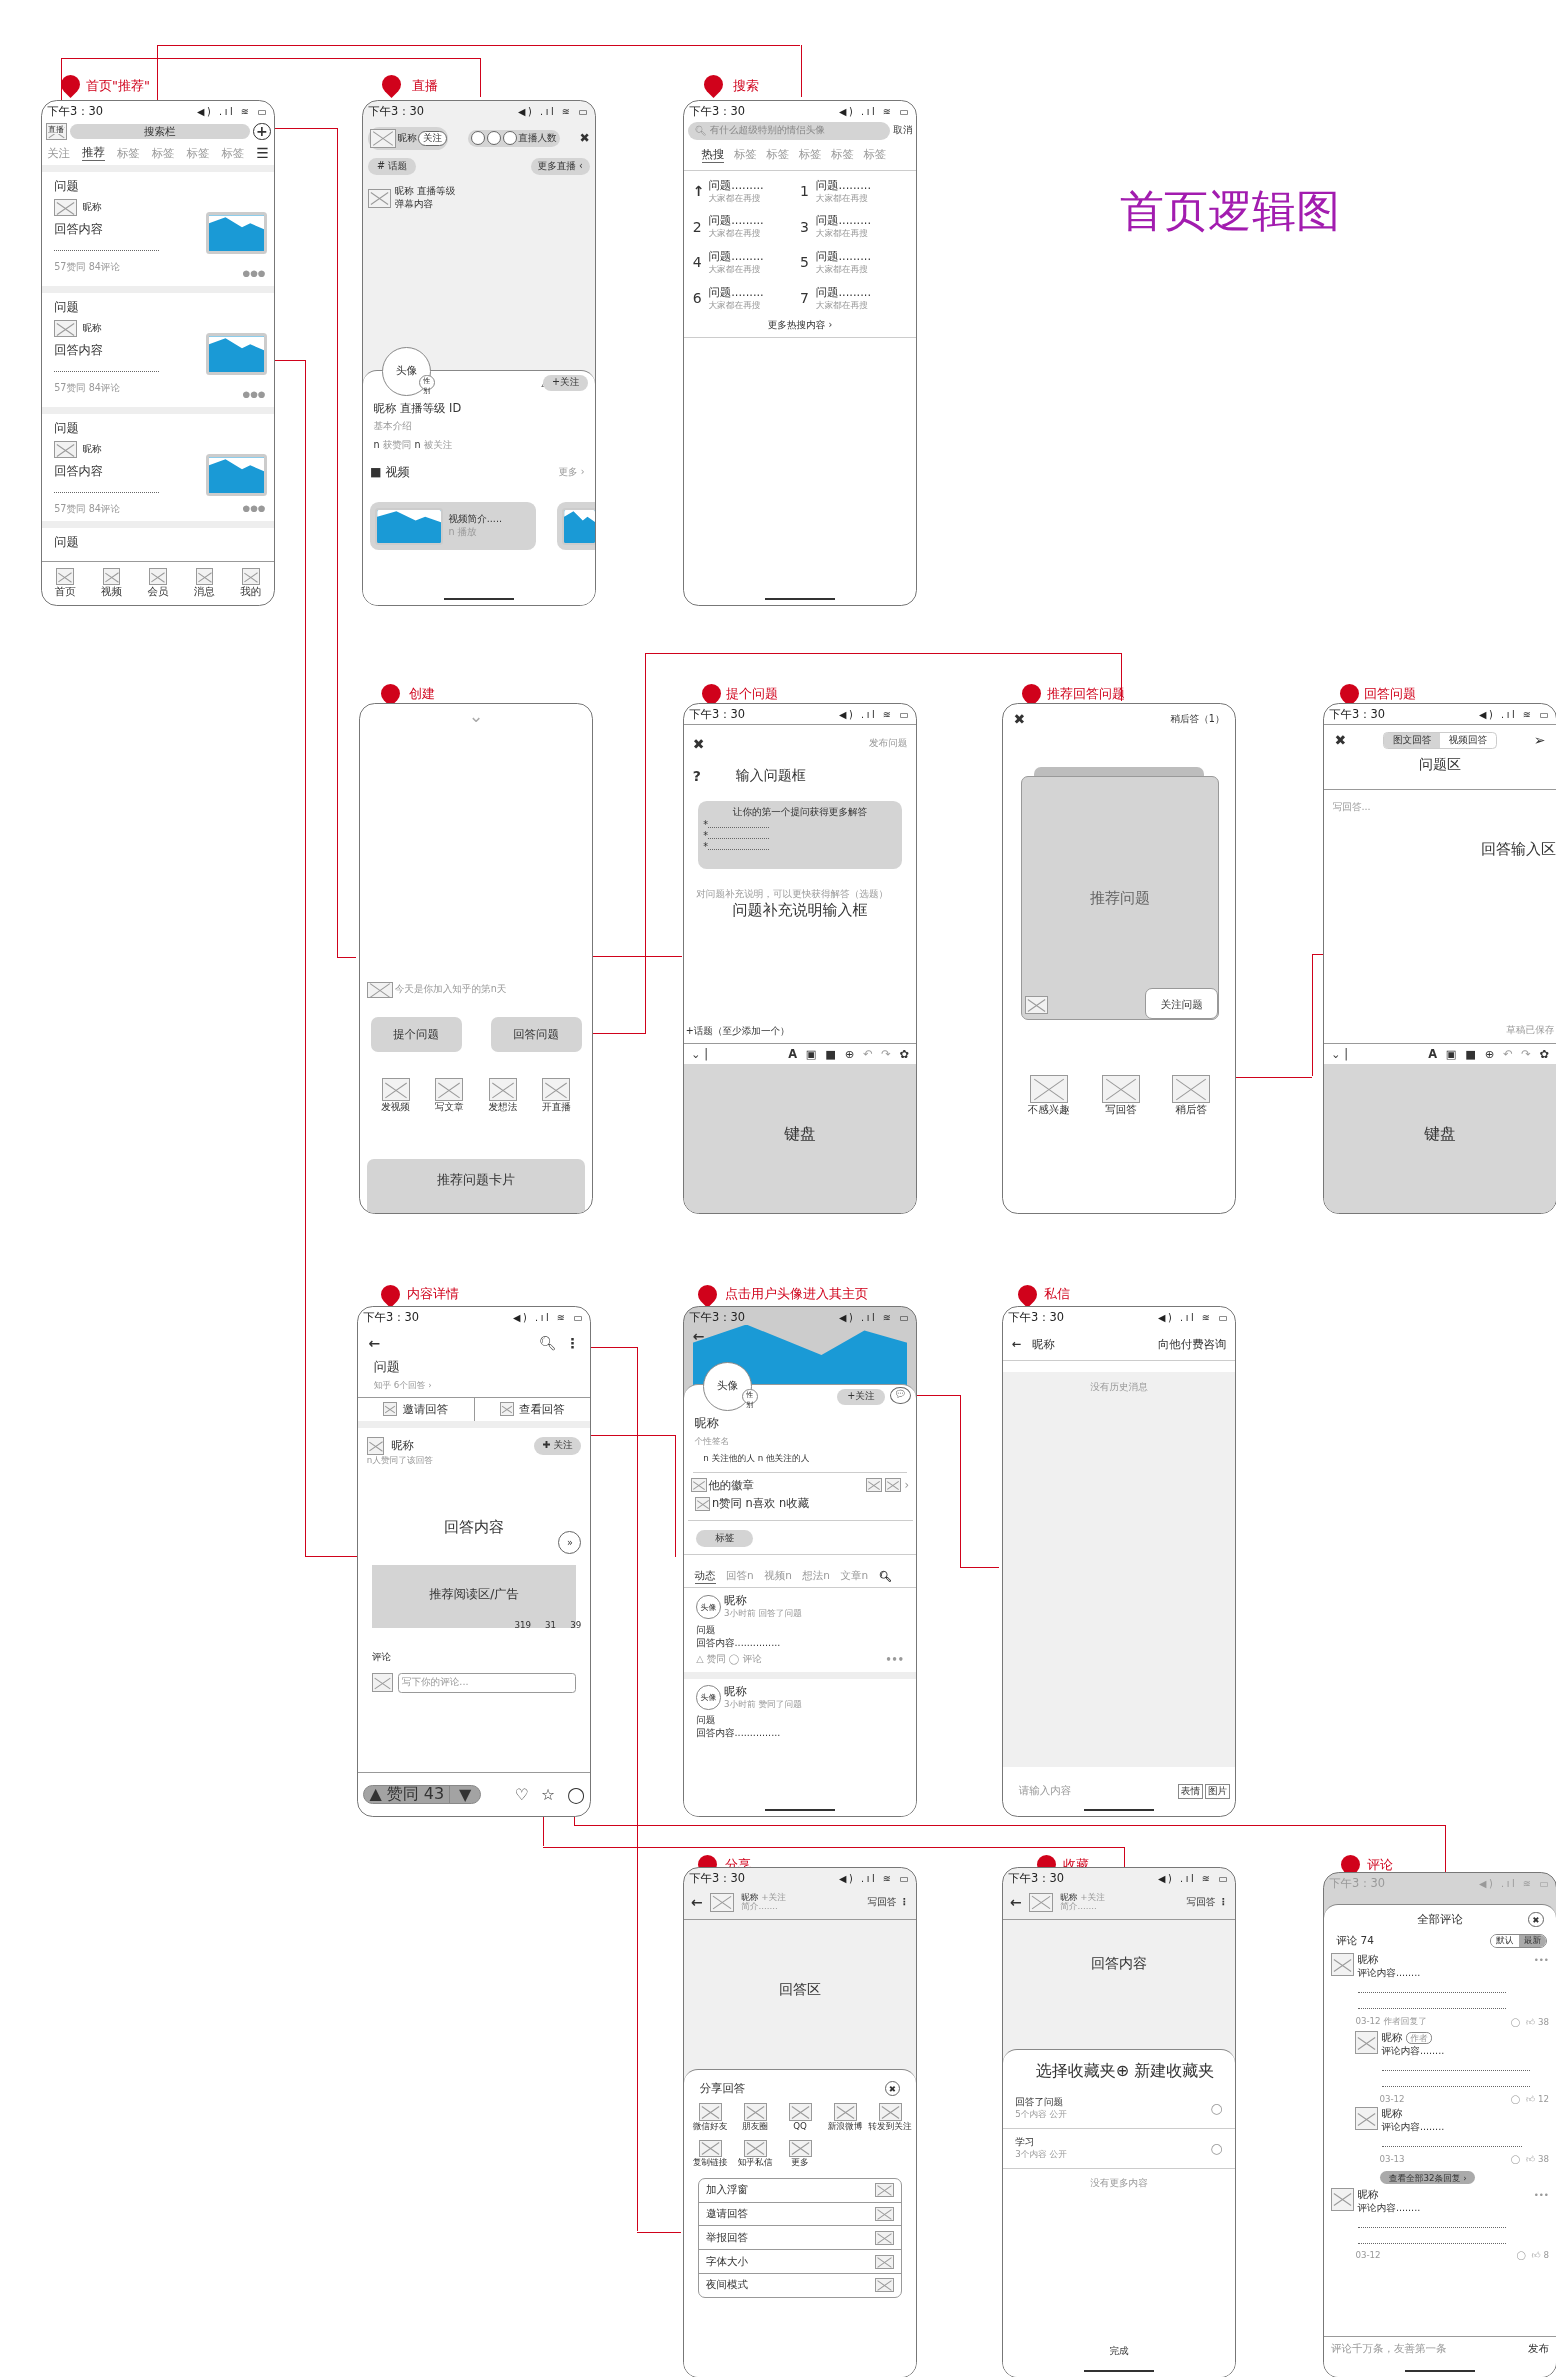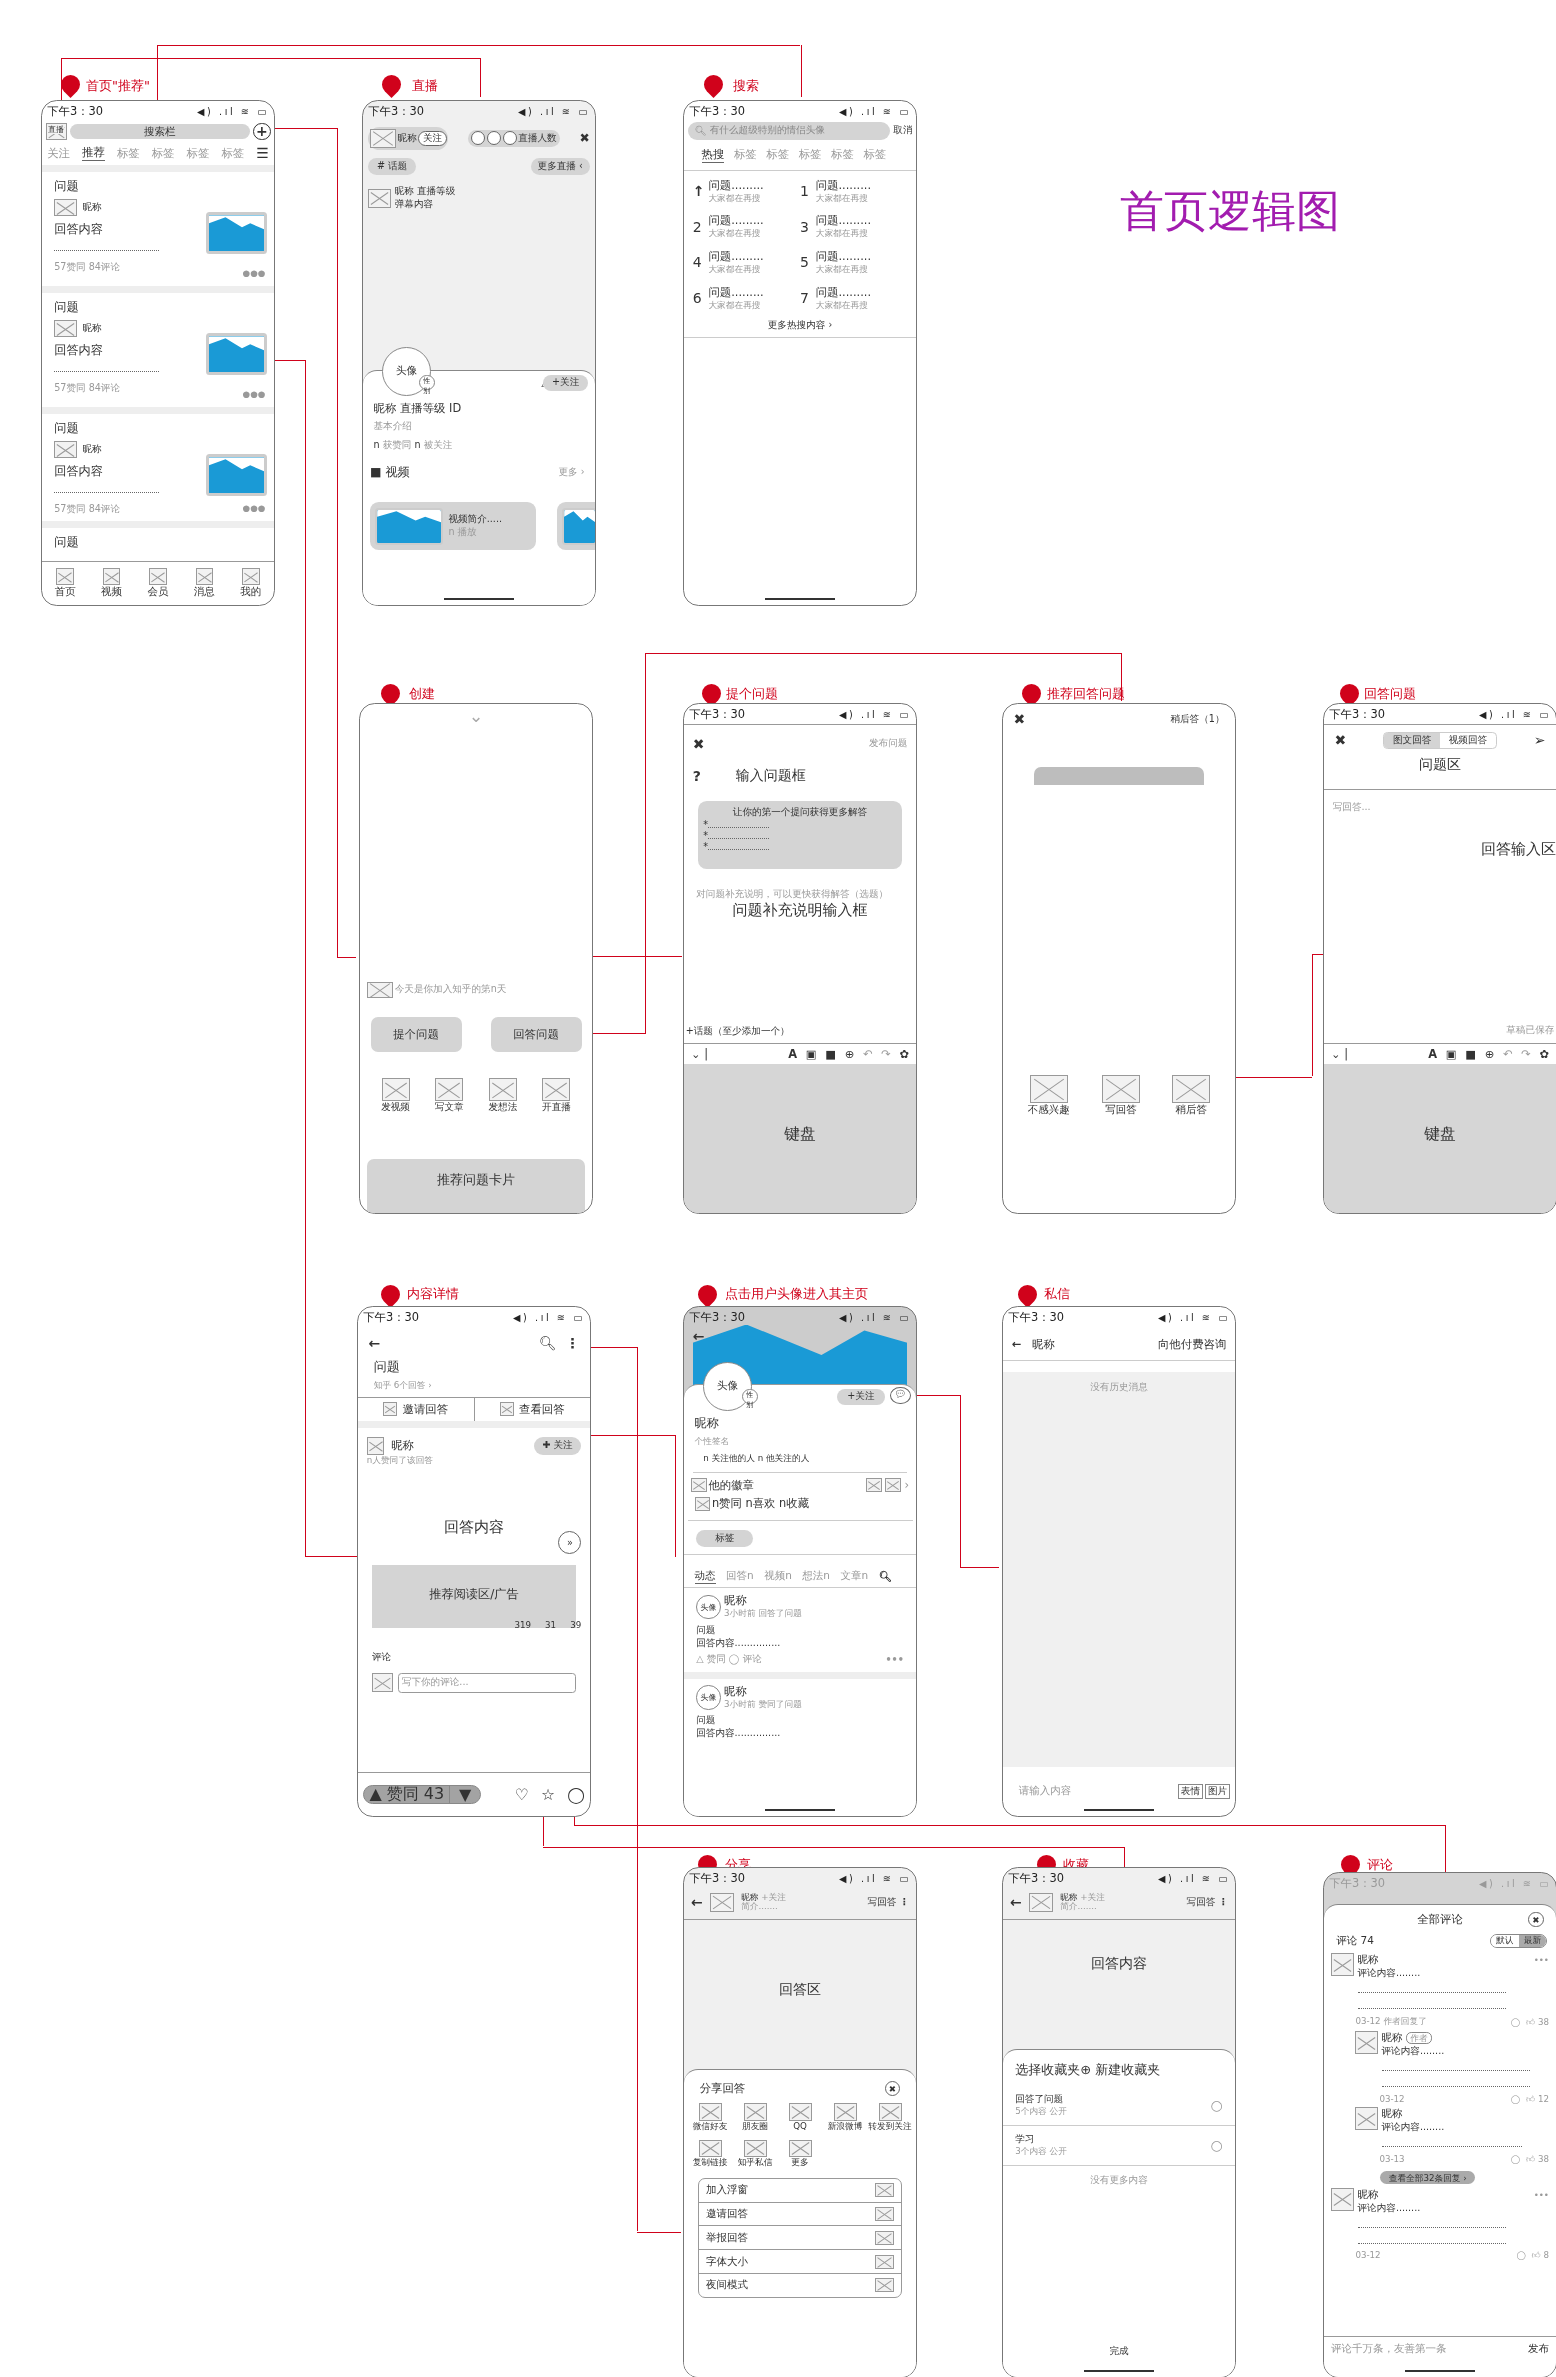--- a/index.html
+++ b/index.html
@@ -340,20 +340,25 @@
 </div>
 
 <div class="pin" style="left:1022px;top:684px"></div>
 <div class="lbl" style="left:1047px;top:685px">推荐回答问题</div>
 <div class="phone" style="left:1002px;top:703px;height:511px">
   <div class="row" style="justify-content:space-between;padding:7px 10.5px">
     <b>✖</b>
     <span class="sm">稍后答（1）</span>
   </div>
   <div style="position:absolute;left:31px;right:31px;top:63px;height:17.5px;background:#bdbdbd;border-radius:7px 7px 0 0"></div>
+  <div style="position:absolute;left:17.5px;right:15.7px;top:72px;height:244px;background:#d4d4d4;border:0.9px solid #999;border-radius:7px">
+    <div style="text-align:center;margin-top:112px;font-size:15px;color:#666">推荐问题</div>
+    <span class="ph" style="position:absolute;left:3.5px;bottom:5.2px;width:23px;height:17.5px"></span>
+    <div style="position:absolute;right:0;bottom:0;width:73px;height:31px;background:#fff;border:0.9px solid #999;border-radius:7px;text-align:center;line-height:30px;font-size:10.5px">关注问题</div>
+  </div>
   <div class="row" style="position:absolute;left:8.7px;right:8.7px;top:371px;justify-content:space-around;font-size:10.5px">
     <div style="text-align:center"><span class="ph" style="width:38px;height:28px"></span><div>不感兴趣</div></div>
     <div style="text-align:center"><span class="ph" style="width:38px;height:28px"></span><div>写回答</div></div>
     <div style="text-align:center"><span class="ph" style="width:38px;height:28px"></span><div>稍后答</div></div>
   </div>
 </div>
 
 <div class="pin" style="left:1340px;top:684px"></div>
 <div class="lbl" style="left:1364px;top:685px">回答问题</div>
 <div class="phone" style="left:1323px;top:703px;height:511px">
@@ -610,21 +615,21 @@
   <div class="row" style="justify-content:space-between;padding:3.5px 7px 7px;border-bottom:0.9px solid #999">
     <span class="row" style="gap:7px">
         <b>←</b>
         <span class="ph" style="width:24.4px;height:19px"></span>
         <span class="xs" style="line-height:1.1"><span>昵称</span> <span class="g">+关注</span><br><span class="g">简介.......</span></span>
       </span>
     <span class="sm"><span>写回答</span> <b>⋮</b></span>
   </div>
   <div style="text-align:center;margin-top:35px;font-size:14px">回答内容</div>
   <div style="position:absolute;left:0;right:0;top:181px;bottom:0;background:#fff;border-top:0.9px solid #888;border-radius:14px 14px 0 0">
-    <div class="row" style="justify-content:flex-start;padding:10.5px 0 10.5px 12.2px;font-size:13px">
+    <div class="row" style="justify-content:center;padding:10.5px 0 10.5px 12.2px;font-size:16px">
         <span>选择收藏夹</span>
         <span>⊕ <span>新建收藏夹</span></span>
       </div>
     <div class="row" style="justify-content:space-between;padding:3.5px 12.2px 7px;border-bottom:0.9px solid #ccc">
         <div>
           <div class="sm">回答了问题</div>
           <div class="xs g">5个内容  公开</div>
         </div>
         <span class="g">○</span>
       </div>

